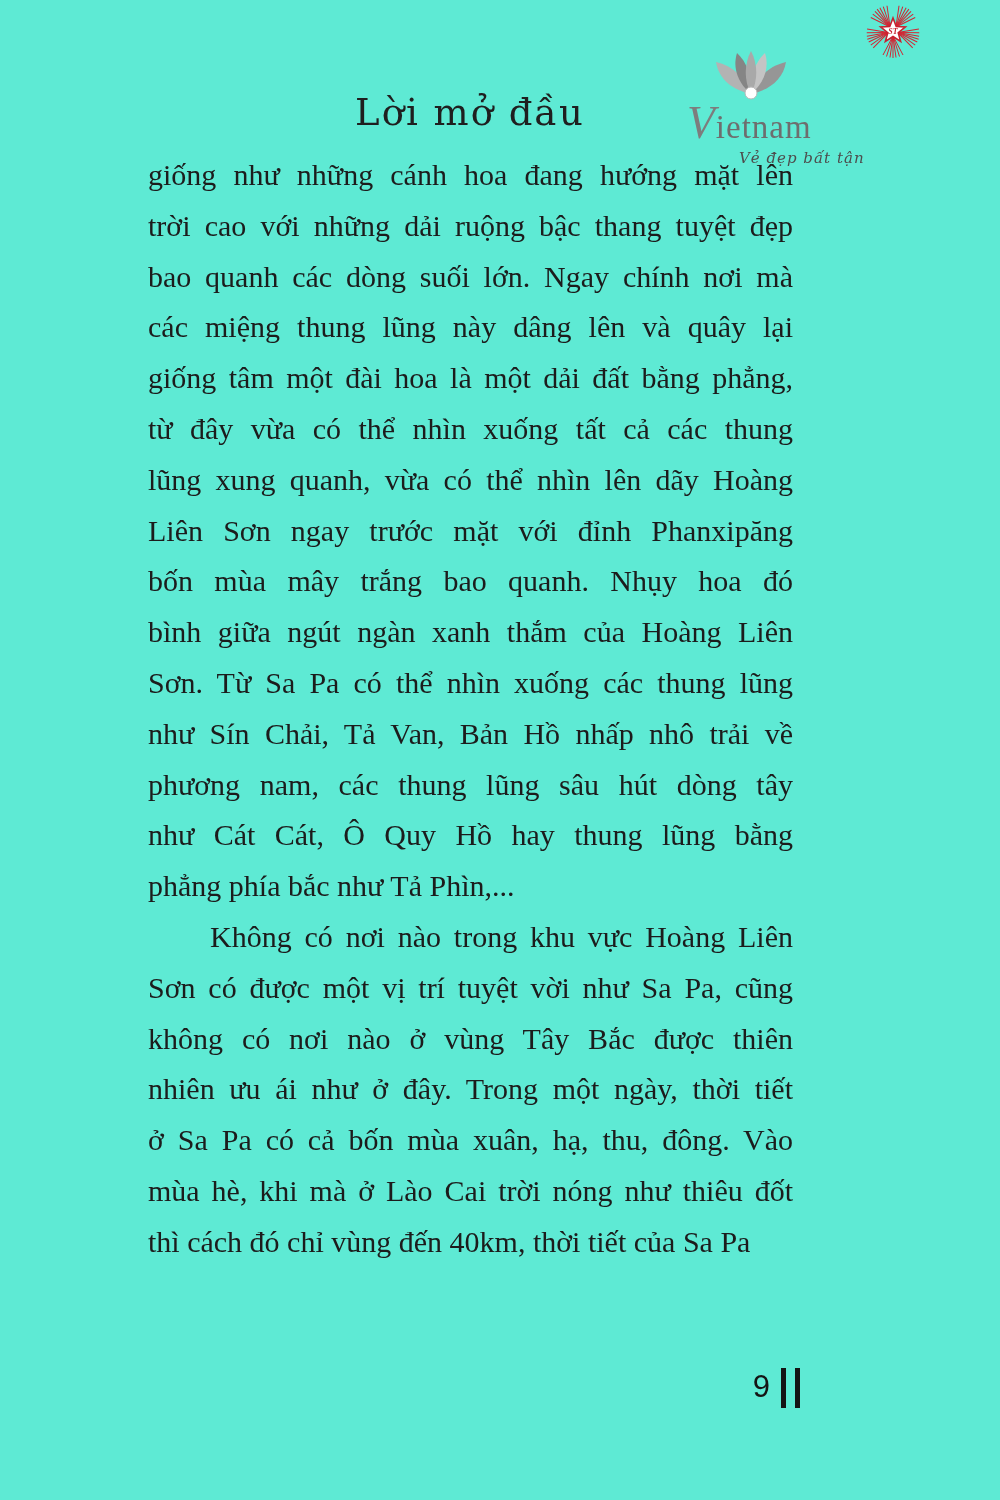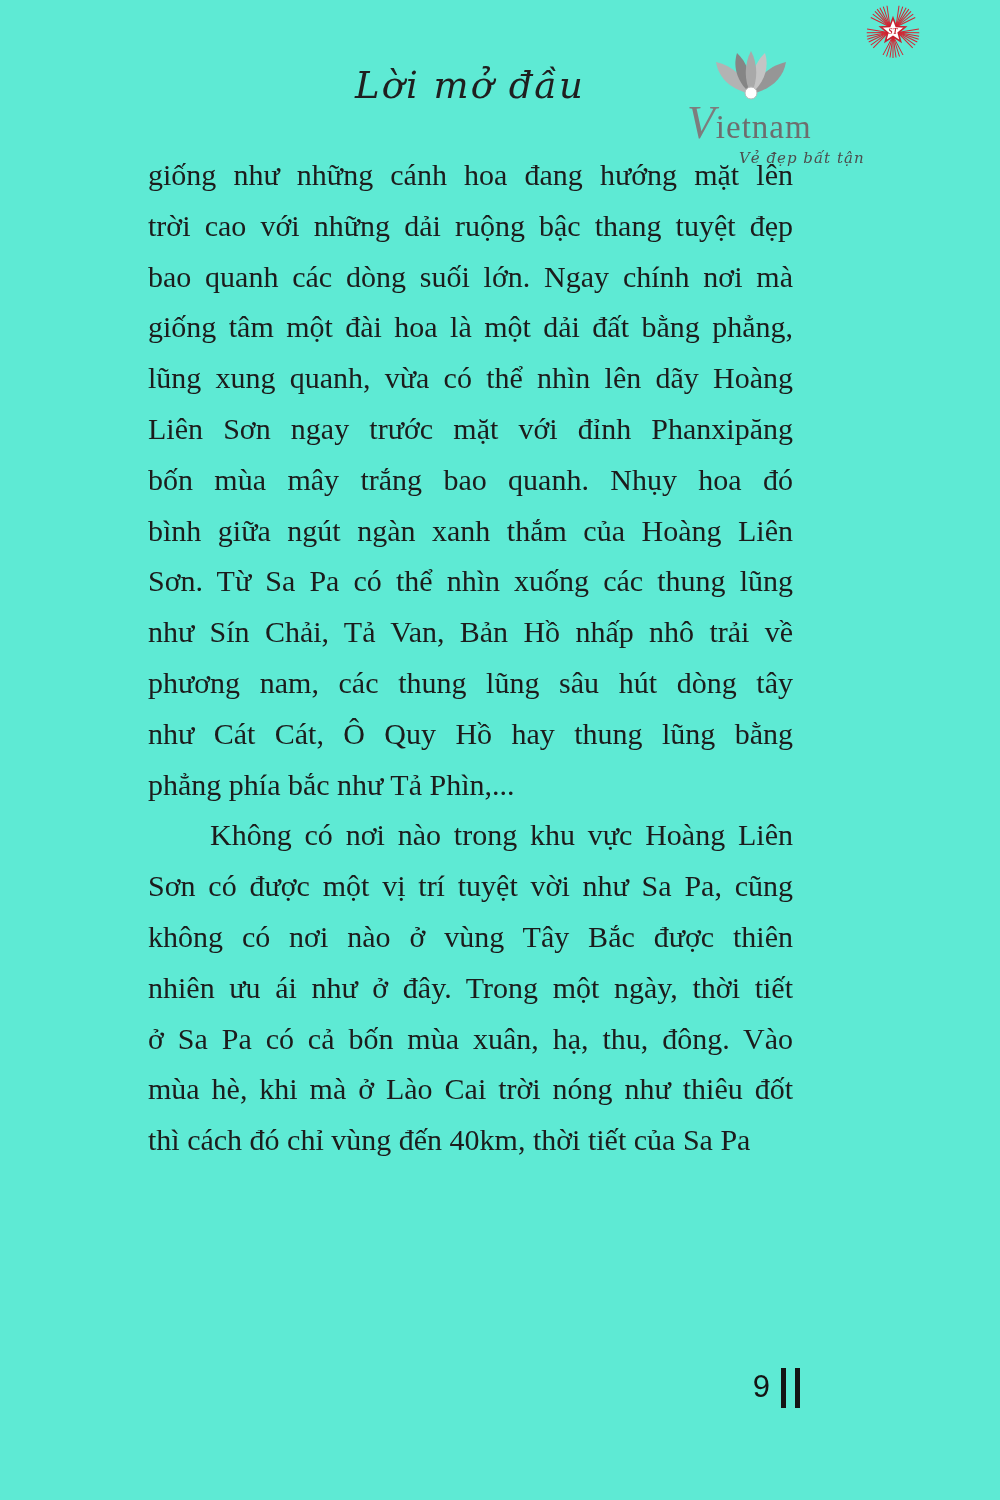--- a/index.html
+++ b/index.html
@@ -11,24 +11,23 @@
     font-family:"Liberation Serif","DejaVu Serif",serif;
     color:#1c1c1c;
     overflow:hidden;
   }
 
   
   .star-wrap { position:absolute; left:856px; top:2px; width:74px; height:58px; }
 
   
   .chapter-title {
-    position:absolute; left:150px; top:64px; width:640px;
+    position:absolute; left:150px; top:91px; width:640px;
     text-align:center;
     font-family:"DejaVu Serif","Liberation Serif",serif;
-    font-style:italic;
     font-size:37px;
     letter-spacing:2px;
     color:#1f1f1f;
   }
 
   
   .vn-logo { position:absolute; left:683px; top:48px; width:225px; height:125px; }
   .vn-lotus { position:absolute; left:20px; top:0px; }
   .vn-wordmark {
     position:absolute; left:4px; top:52px;
@@ -125,21 +124,23 @@
       <circle cx="48" cy="45" r="6" fill="#ffffff" stroke="#b8b8b8" stroke-width="1"></circle>
     </svg>
     <span class="vn-wordmark">Vietnam</span>
     <span class="vn-tagline">Vẻ đẹp bất tận</span>
   </div>
 
   <div class="body-text">
     <div class="line">giống như những cánh hoa đang hướng mặt lên</div>
     <div class="line">trời cao với những dải ruộng bậc thang tuyệt đẹp</div>
     <div class="line">bao quanh các dòng suối lớn. Ngay chính nơi mà</div>
+    <div class="line">các miệng thung lũng này dâng lên và quây lại</div>
     <div class="line">giống tâm một đài hoa là một dải đất bằng phẳng,</div>
+    <div class="line">từ đây vừa có thể nhìn xuống tất cả các thung</div>
     <div class="line">lũng xung quanh, vừa có thể nhìn lên dãy Hoàng</div>
     <div class="line">Liên Sơn ngay trước mặt với đỉnh Phanxipăng</div>
     <div class="line">bốn mùa mây trắng bao quanh. Nhụy hoa đó</div>
     <div class="line">bình giữa ngút ngàn xanh thắm của Hoàng Liên</div>
     <div class="line">Sơn. Từ Sa Pa có thể nhìn xuống các thung lũng</div>
     <div class="line">như Sín Chải, Tả Van, Bản Hồ nhấp nhô trải về</div>
     <div class="line">phương nam, các thung lũng sâu hút dòng tây</div>
     <div class="line">như Cát Cát, Ô Quy Hồ hay thung lũng bằng</div>
     <div class="line end">phẳng phía bắc như Tả Phìn,...</div>
     <div class="line indent">Không có nơi nào trong khu vực Hoàng Liên</div>

